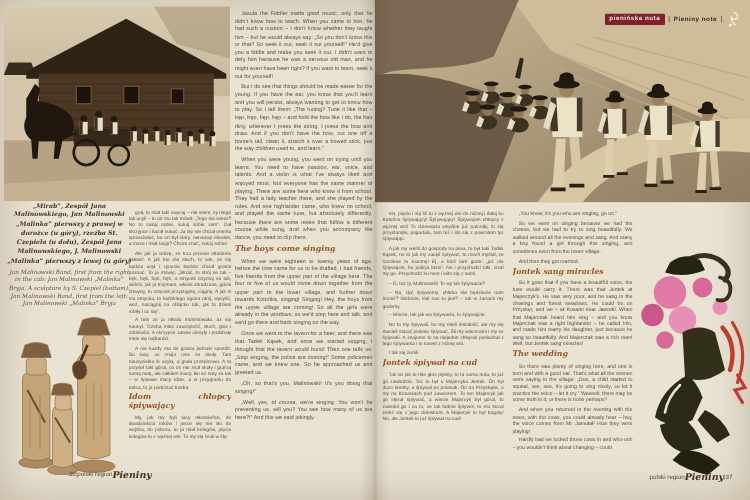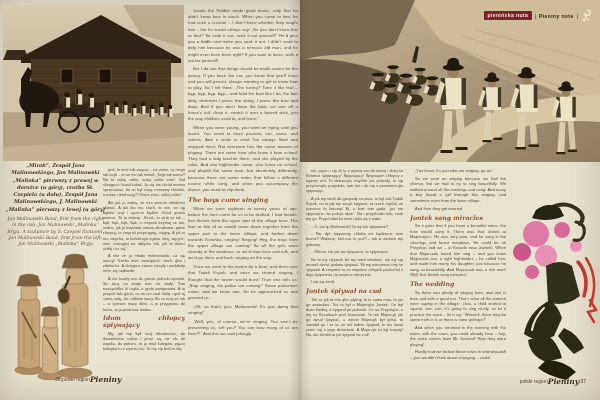--- a/index.html
+++ b/index.html
@@ -34,21 +34,21 @@
   .col-en-right{left:410px;top:168px;width:96px;height:220px;font-size:4.1px;line-height:1.33;}
   .h-script{font-family:"DejaVu Serif",serif;font-style:italic;font-weight:bold;font-size:6.2px;color:#96552a;margin:3.5px 0 2px;line-height:1.1;}
   
   .caption{position:absolute;left:5px;top:162px;width:101px;text-align:center;}
   .cap-pl{font-family:"DejaVu Serif",serif;font-style:italic;font-weight:bold;font-size:5px;line-height:1.45;color:#4a3520;margin:0;}
   .cap-en{font-family:"DejaVu Serif",serif;font-style:italic;font-size:4.6px;line-height:1.4;color:#66503a;margin:3px 0 0;}
   
   .sculpture{position:absolute;left:12px;top:248px;width:85px;height:132px;}
   .illustration{position:absolute;left:506px;top:200px;width:94px;height:182px;}
   
-  .folio{position:absolute;display:flex;align-items:center;gap:0;font-size:5px;color:#51452f;}
+  .folio{position:absolute;display:flex;align-items:flex-end;gap:0;font-size:5px;color:#51452f;}
   .folio-left{left:55px;top:374px;}
   .folio-right{right:14px;top:376px;}
   .folio .sep{opacity:.7;}
   .folio .script{font-family:"DejaVu Serif",serif;font-style:italic;font-weight:bold;font-size:7.5px;color:#3c3019;position:relative;top:1px;}
 </style>
 </head>
 <body>
 
 <div class="spread">
 

